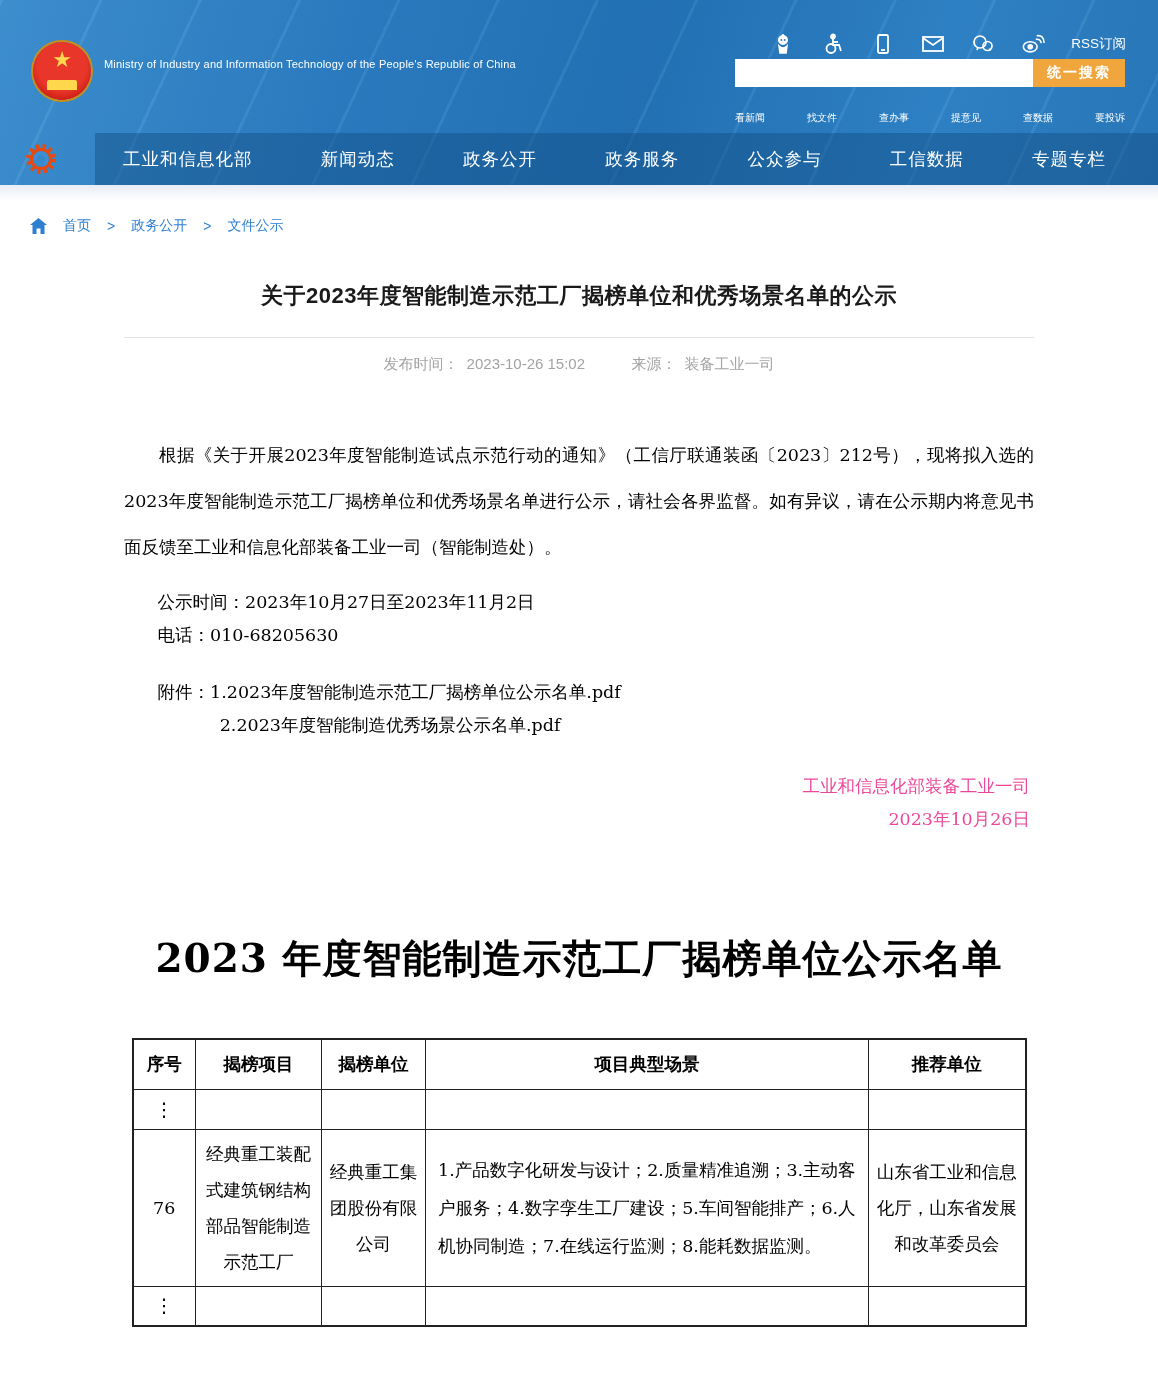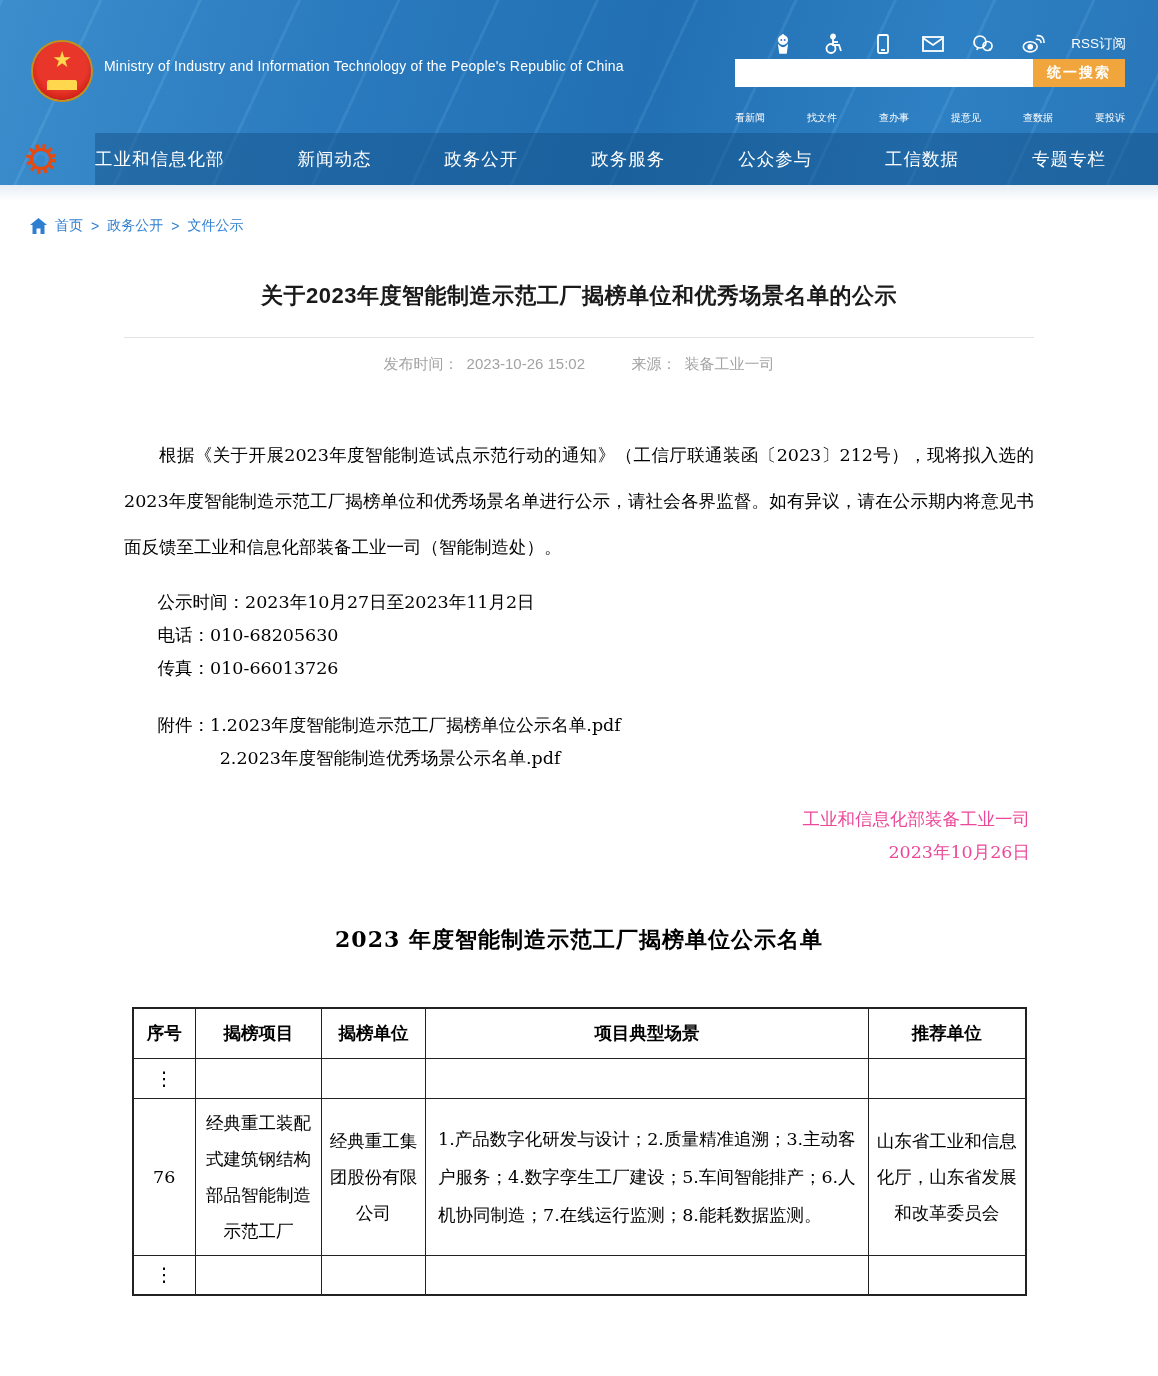--- a/index.html
+++ b/index.html
@@ -14,21 +14,21 @@
   .emblem { position:absolute; left:33px; top:42px; width:58px; height:58px; border-radius:50%;
     background:radial-gradient(circle at 50% 42%, #e8372a 0 55%, #d11f14 75%, #f5c23c 76%, #e8a11c 100%);
     box-shadow:0 0 0 2px #c98f18; }
   .emblem .star { position:absolute; left:0; right:0; top:7px; text-align:center;
     color:#ffd84d; font-size:22px; line-height:22px; }
   .emblem .gate { position:absolute; left:14px; right:14px; bottom:10px; height:10px;
     background:#ffd84d; border-radius:2px 2px 0 0; }
   .site-titles { position:absolute; left:104px; top:52px; color:#fff; }
   .site-title { font-size:31px; font-weight:bold; letter-spacing:2px;
     text-shadow:0 1px 2px rgba(0,40,90,.35); }
-  .site-subtitle { font-size:14px; margin-top:6px; letter-spacing:.2px; }
+  .site-subtitle { font-size:11px; margin-top:6px; letter-spacing:.2px; }
 
   .top-icons { position:absolute; right:32px; top:32px; display:flex; align-items:center; gap:26px; }
   .ticon { width:24px; height:24px; display:flex; align-items:center; justify-content:center; cursor:pointer; }
   .ticon svg { display:block; }
   .rss-label { color:#fff; font-size:13.5px; cursor:pointer; }
 
   .search-wrap { position:absolute; right:33px; top:59px; display:flex; }
   .search-input { width:298px; height:28px; border:none; outline:none; background:#fff;
     padding:0 8px; font-size:14px; }
   .search-btn { width:92px; height:28px; border:none; background:#f0a63c; color:#fff;
@@ -36,27 +36,27 @@
 
   .quick-links { position:absolute; right:33px; top:95px; width:390px;
     display:flex; justify-content:space-between; }
   .quick-links span { color:#fff; font-size:10px; cursor:pointer;margin-top:16px; }
 
   
   .nav-row { position:absolute; left:0; bottom:0; width:100%; height:52px; }
   .gear-logo { position:absolute; left:24px; top:9px; width:34px; height:34px; }
   .nav-strip { position:absolute; left:95px; right:0; top:0; height:52px;
     background:rgba(18,77,130,.45); display:flex; align-items:center;
-    justify-content:space-between; padding:0 52px 0 0; }
+    justify-content:space-between; padding:0 52px 0 28px; }
   .nav-item { color:#fff; font-size:17.5px; letter-spacing:1px; cursor:pointer; white-space:nowrap; }
 
   .sub-band { height:16px; background:linear-gradient(#e7edf4,#ffffff); }
 
   
-  .breadcrumb { display:flex; align-items:center; gap:8px; padding:16px 0 0 30px;
+  .breadcrumb { display:flex; align-items:center; gap:16px; padding:16px 0 0 30px;
     font-size:14px; color:#2f7fd1; }
   .breadcrumb .crumb { cursor:pointer; }
   .breadcrumb .sep { color:#2f7fd1; }
 
   
   .content { width:910px; margin:0 auto; }
   .article-title { margin-top:46px; text-align:center; font-size:22px; font-weight:bold;
     color:#1a1a1a; letter-spacing:.5px; }
   .title-divider { margin-top:26px; border-top:1px solid #e3e3e3; }
   .article-meta { margin-top:17px; text-align:center; color:#a3a3a3; font-size:15px; }
@@ -69,21 +69,21 @@
   .info-lines { margin-top:16px; margin-left:2.1em; }
   .info-lines div { font-size:17.5px; line-height:33px; color:#000; }
   .attachments { margin-top:24px; margin-left:2.1em; }
   .attachments div { font-size:17.5px; line-height:33px; color:#000; }
   .attach-item { cursor:pointer; }
   .attach-line2 { margin-left:3.55em; }
   .signature { margin-top:28px; text-align:right; padding-right:4px; }
   .signature div { font-size:17.5px; line-height:33px; color:#ec4899; }
 
   
-  .list-heading { margin-top:56px; text-align:center; font-size:22px; font-weight:bold;
+  .list-heading { margin-top:96px; text-align:center; font-size:39px; font-weight:bold;
     color:#000; letter-spacing:1px; font-family:"DejaVu Serif","Liberation Serif",serif; }
   table.roster { margin:52px auto 0 auto; border-collapse:collapse; table-layout:fixed;
     width:893px; font-family:"DejaVu Serif","Liberation Serif",serif; }
   table.roster th, table.roster td { border:1.6px solid #222; color:#000; }
   table.roster { border:2px solid #222; }
   table.roster th { height:50px; font-size:17.5px; font-weight:bold; text-align:center; }
   td.c-center { text-align:center; font-size:17.5px; line-height:36px; padding:6px 4px; }
   td.c-left { text-align:left; font-size:17.5px; line-height:38px; padding:8px 12px; }
   tr.ellipsis-row td { height:40px; }
   .vdots { display:block; text-align:center; font-size:19px; letter-spacing:0;
@@ -214,21 +214,20 @@
     <span style="display:inline-block;width:22px;"></span>
     <span>来源：</span><span>装备工业一司</span>
   </div>
 
   <div class="article-body serif">
     <p>根据《关于开展2023年度智能制造试点示范行动的通知》（工信厅联通装函〔2023〕212号），现将拟入选的2023年度智能制造示范工厂揭榜单位和优秀场景名单进行公示，请社会各界监督。如有异议，请在公示期内将意见书面反馈至工业和信息化部装备工业一司（智能制造处）。</p>
 
     <div class="info-lines">
       <div>公示时间：2023年10月27日至2023年11月2日</div>
       <div>电话：010-68205630</div>
-      <div>传真：010-66013726</div>
     </div>
 
     <div class="attachments">
       <div>
         <span>附件：</span><span class="attach-item">1.2023年度智能制造示范工厂揭榜单位公示名单.pdf</span>
       </div>
       <div class="attach-line2">
         <span class="attach-item">2.2023年度智能制造优秀场景公示名单.pdf</span>
       </div>
     </div>

